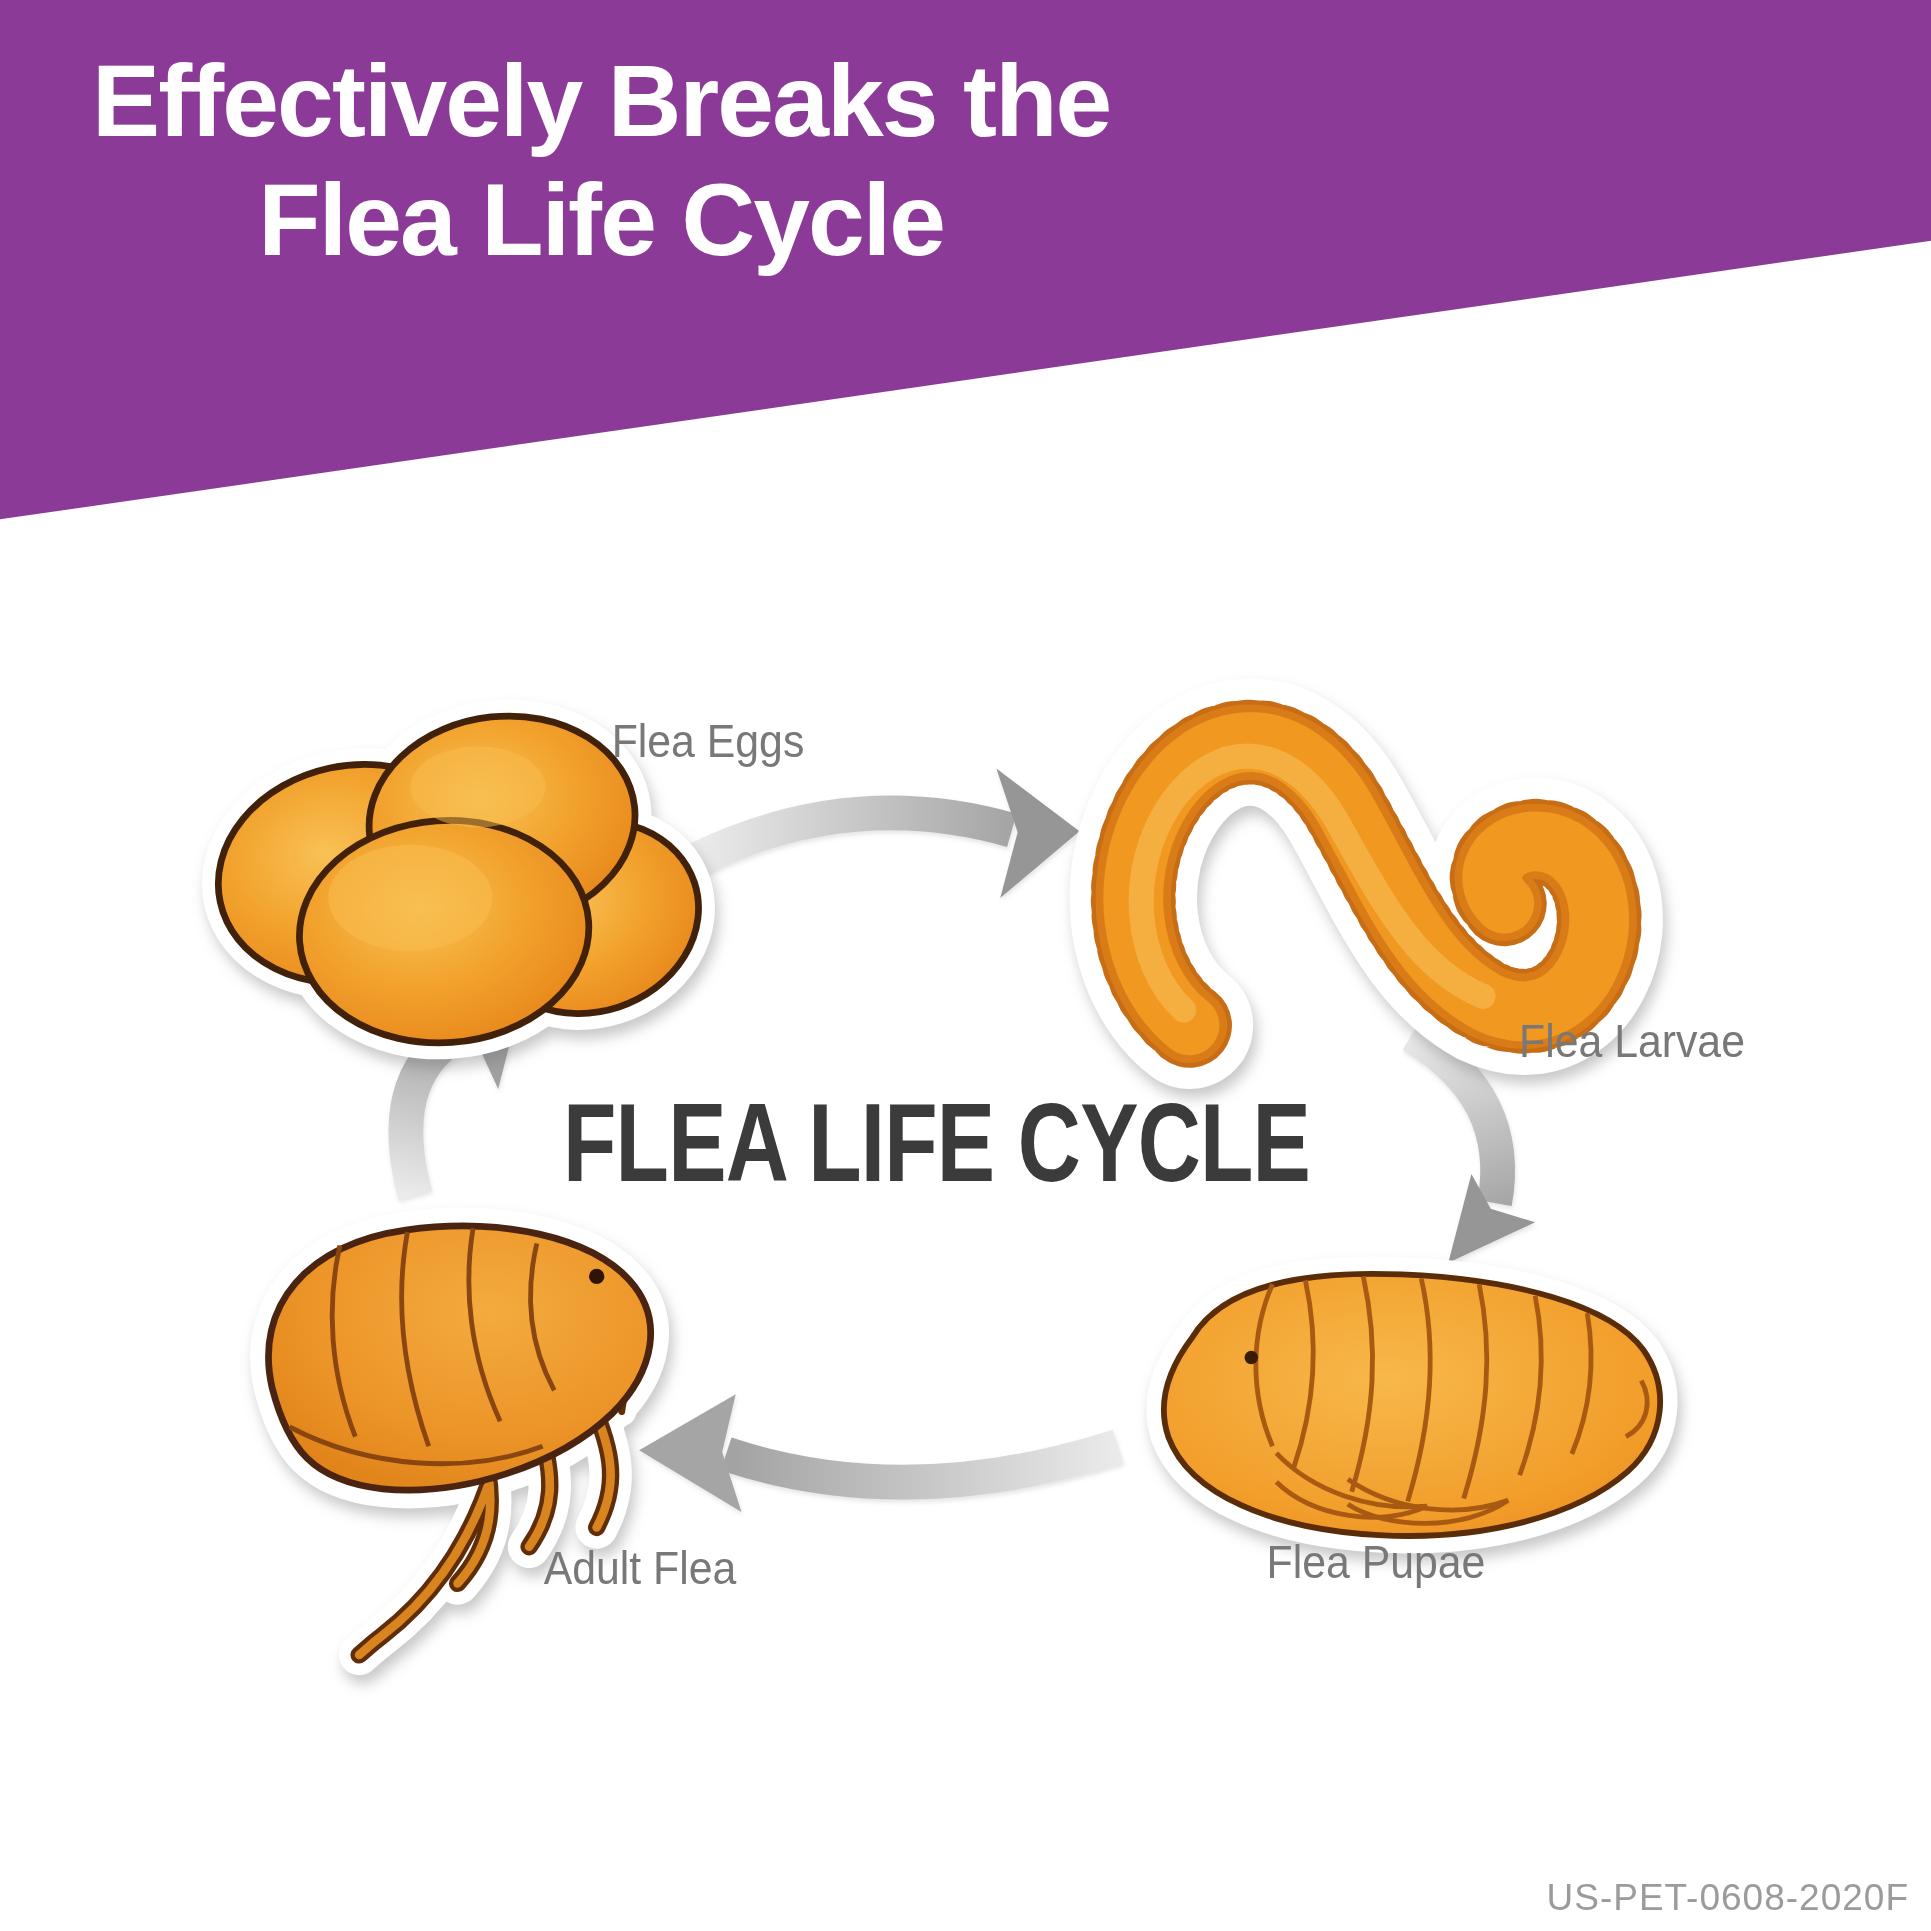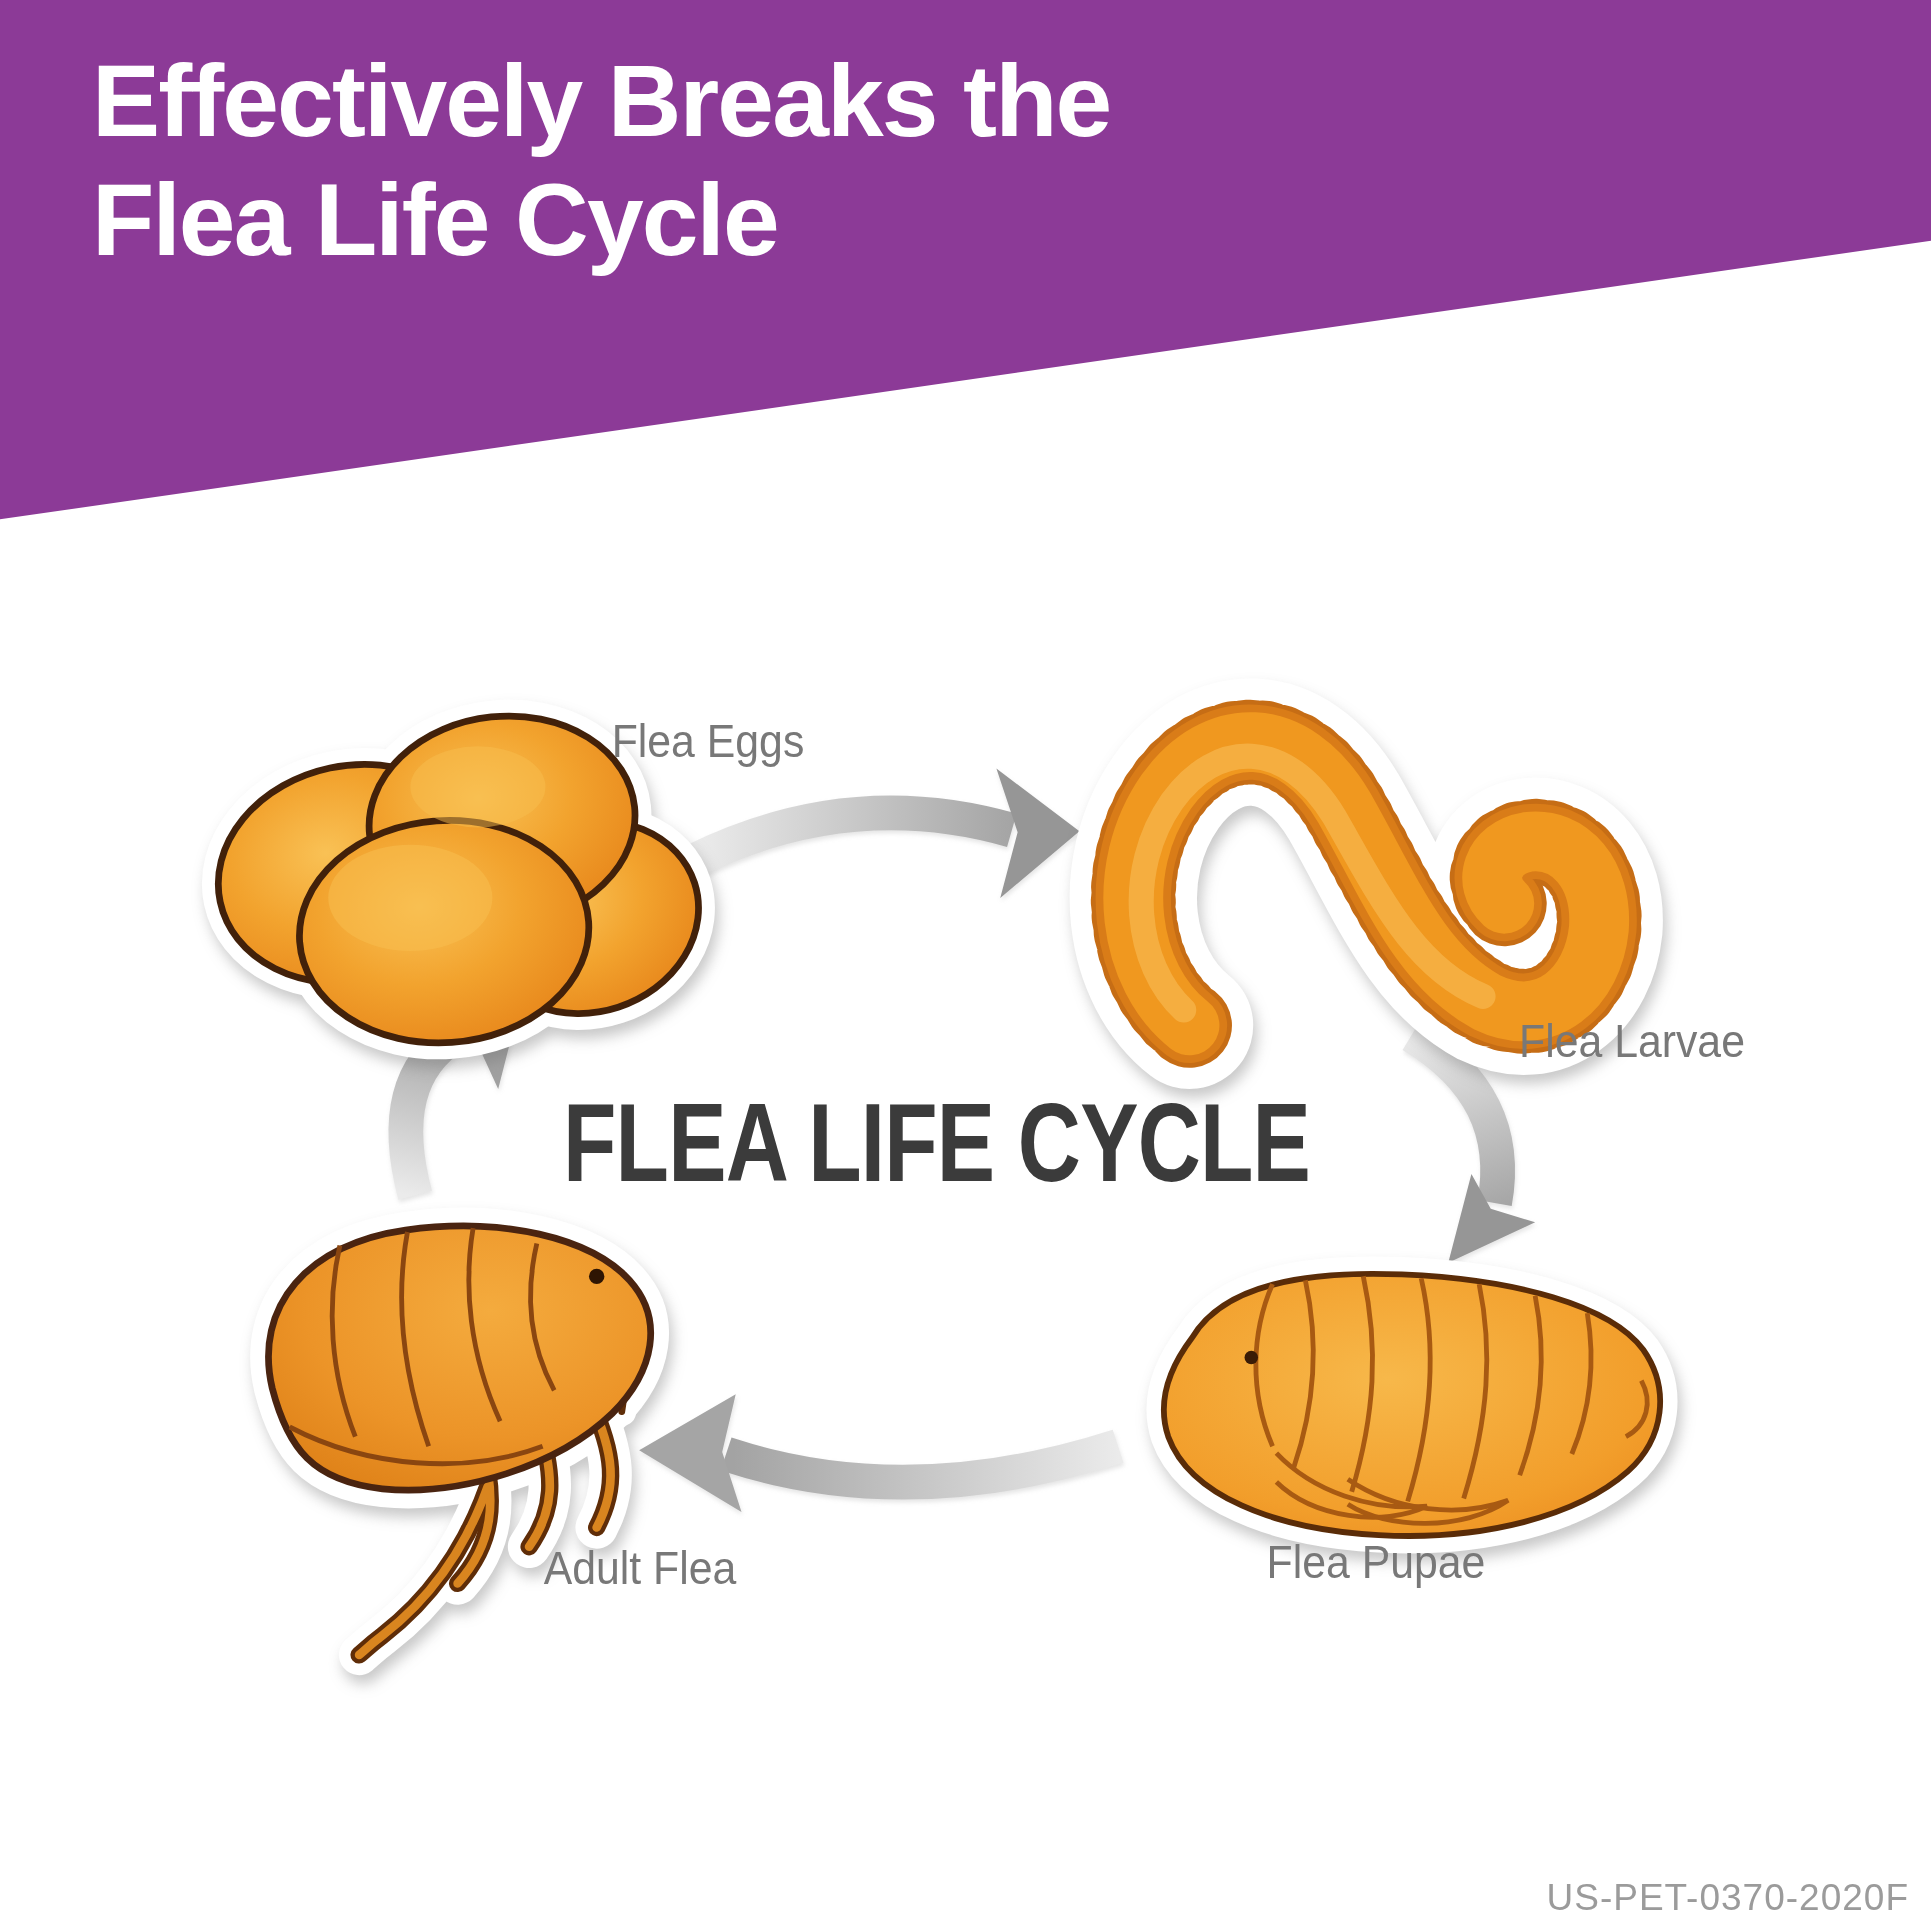--- a/index.html
+++ b/index.html
@@ -5,20 +5,21 @@
   html,body{margin:0;padding:0;background:#ffffff;}
   #canvas{
     position:relative;width:1931px;height:1931px;background:#ffffff;overflow:hidden;
     font-family:"Liberation Sans",sans-serif;
   }
   
   .banner{
     position:absolute;left:0;top:0;width:1931px;height:541px;
     background:#8C3A97;
     clip-path:polygon(0 0,100% 0,100% 44.5%,0 96%);
+    text-align:center;
   }
   .headline{
     position:absolute;left:92px;top:42px;
     color:#ffffff;font-weight:bold;font-size:102px;line-height:1.17;
     letter-spacing:-1.9px;
   }
   
   .cycle-title{
     position:absolute;left:502px;top:1089px;width:869px;height:106px;
     display:flex;align-items:center;justify-content:center;
@@ -195,16 +196,16 @@
       <circle cx="618" cy="1322" r="8" fill="#2e1503"></circle>
     </g>
   </svg>
 
   <div class="cycle-title">FLEA LIFE CYCLE</div>
   <div class="stage-label" id="label-eggs">Flea Eggs</div>
   <div class="stage-label" id="label-larvae">Flea Larvae</div>
   <div class="stage-label" id="label-pupae">Flea Pupae</div>
   <div class="stage-label" id="label-adult">Adult Flea</div>
 
-  <div class="footer-code">US-PET-0370-2020F</div>
+  <div class="footer-code">US-PET-0608-2020F</div>
 
 </div>
 
 
 </body></html>

